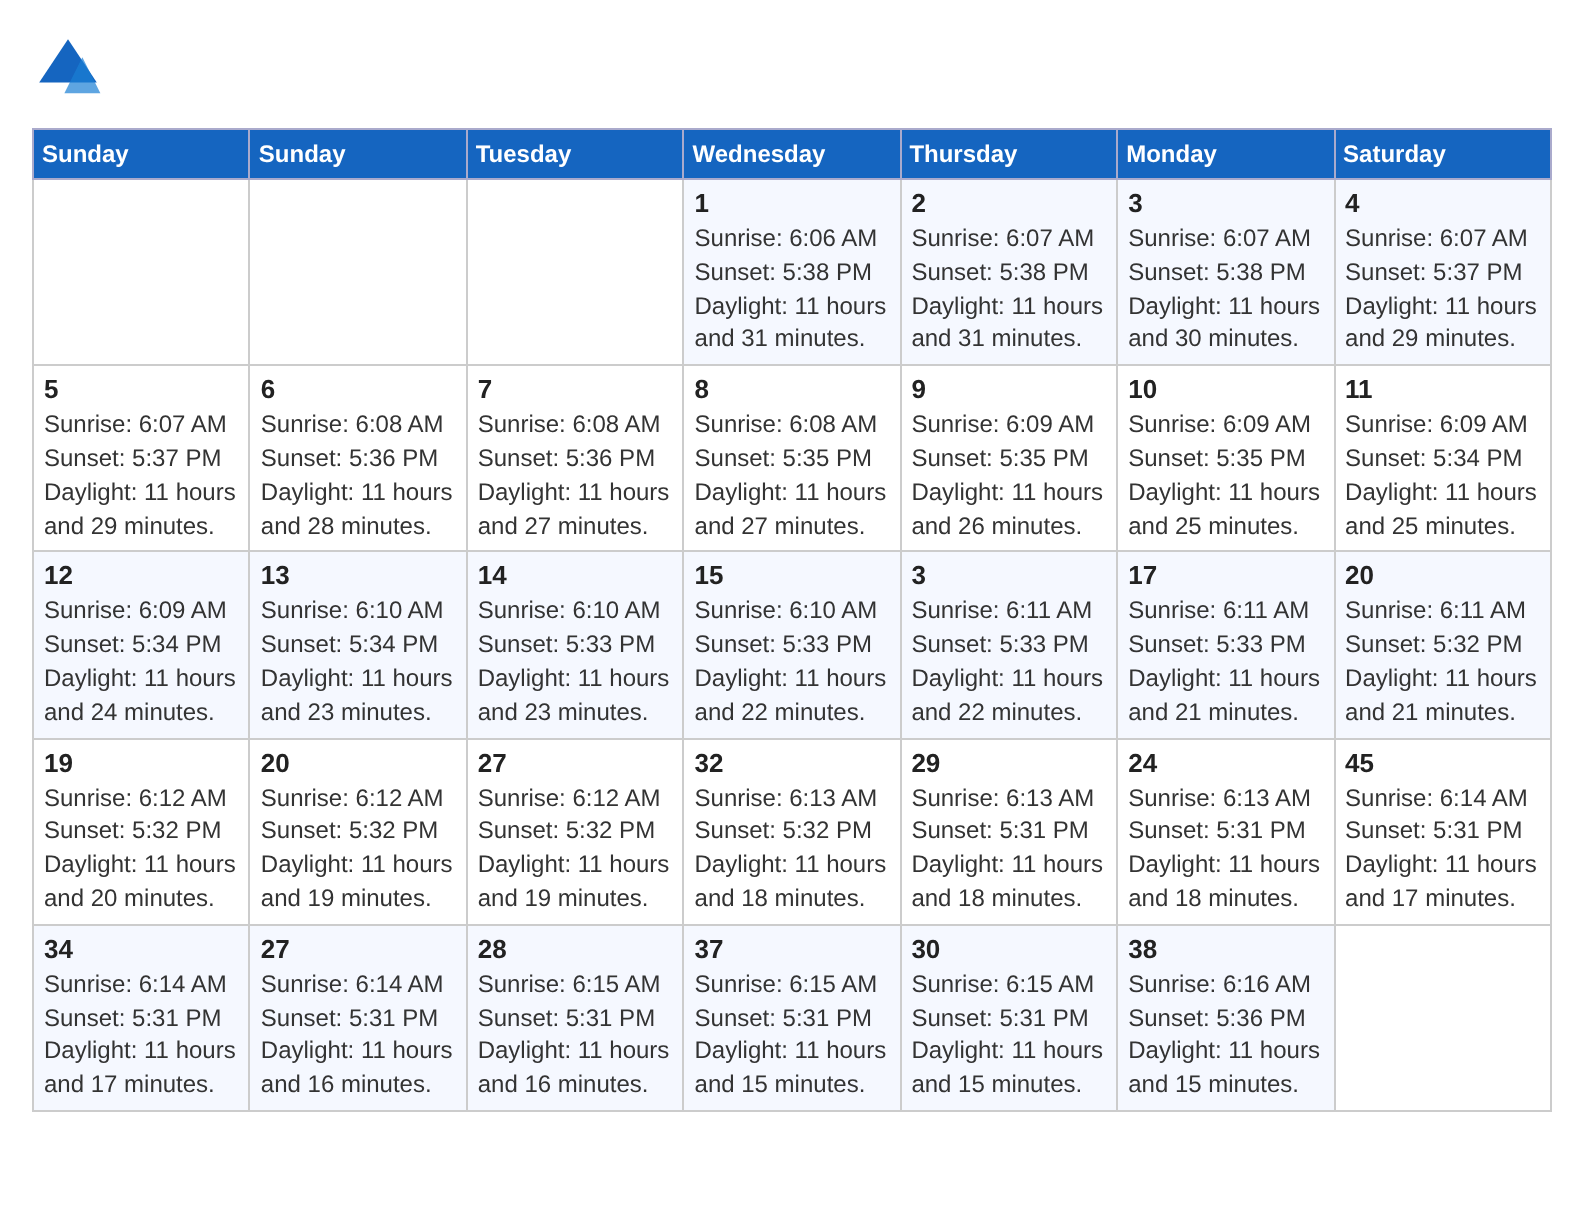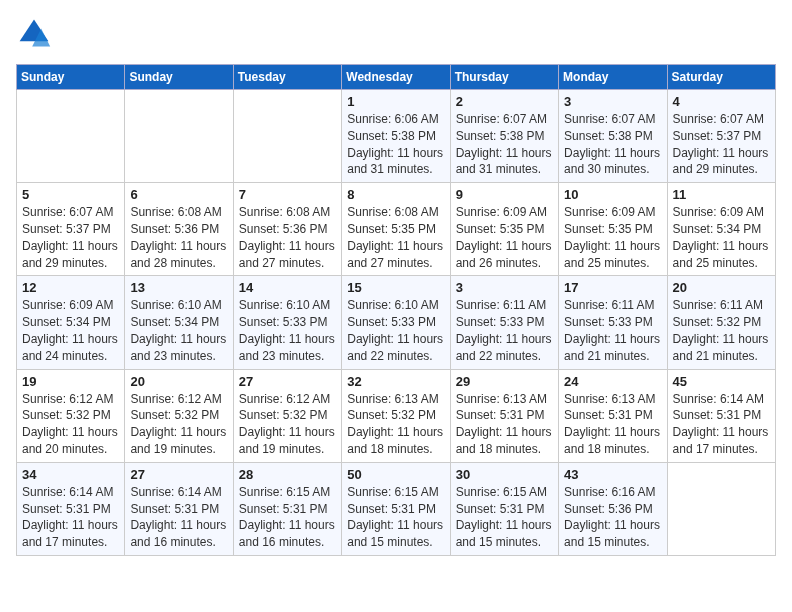--- a/index.html
+++ b/index.html
@@ -329,35 +329,35 @@
 and 16 minutes.</div>
         </td>
         <td>
           <span class="day-num">28</span>
           <div class="day-info">Sunrise: 6:15 AM
 Sunset: 5:31 PM
 Daylight: 11 hours
 and 16 minutes.</div>
         </td>
         <td>
-          <span class="day-num">50</span>
+          <span class="day-num">37</span>
           <div class="day-info">Sunrise: 6:15 AM
 Sunset: 5:31 PM
 Daylight: 11 hours
 and 15 minutes.</div>
         </td>
         <td>
           <span class="day-num">30</span>
           <div class="day-info">Sunrise: 6:15 AM
 Sunset: 5:31 PM
 Daylight: 11 hours
 and 15 minutes.</div>
         </td>
         <td>
-          <span class="day-num">43</span>
+          <span class="day-num">38</span>
           <div class="day-info">Sunrise: 6:16 AM
 Sunset: 5:36 PM
 Daylight: 11 hours
 and 15 minutes.</div>
         </td>
         <td class="empty-cell"></td>
       </tr>
     </tbody>
 </table>
 

